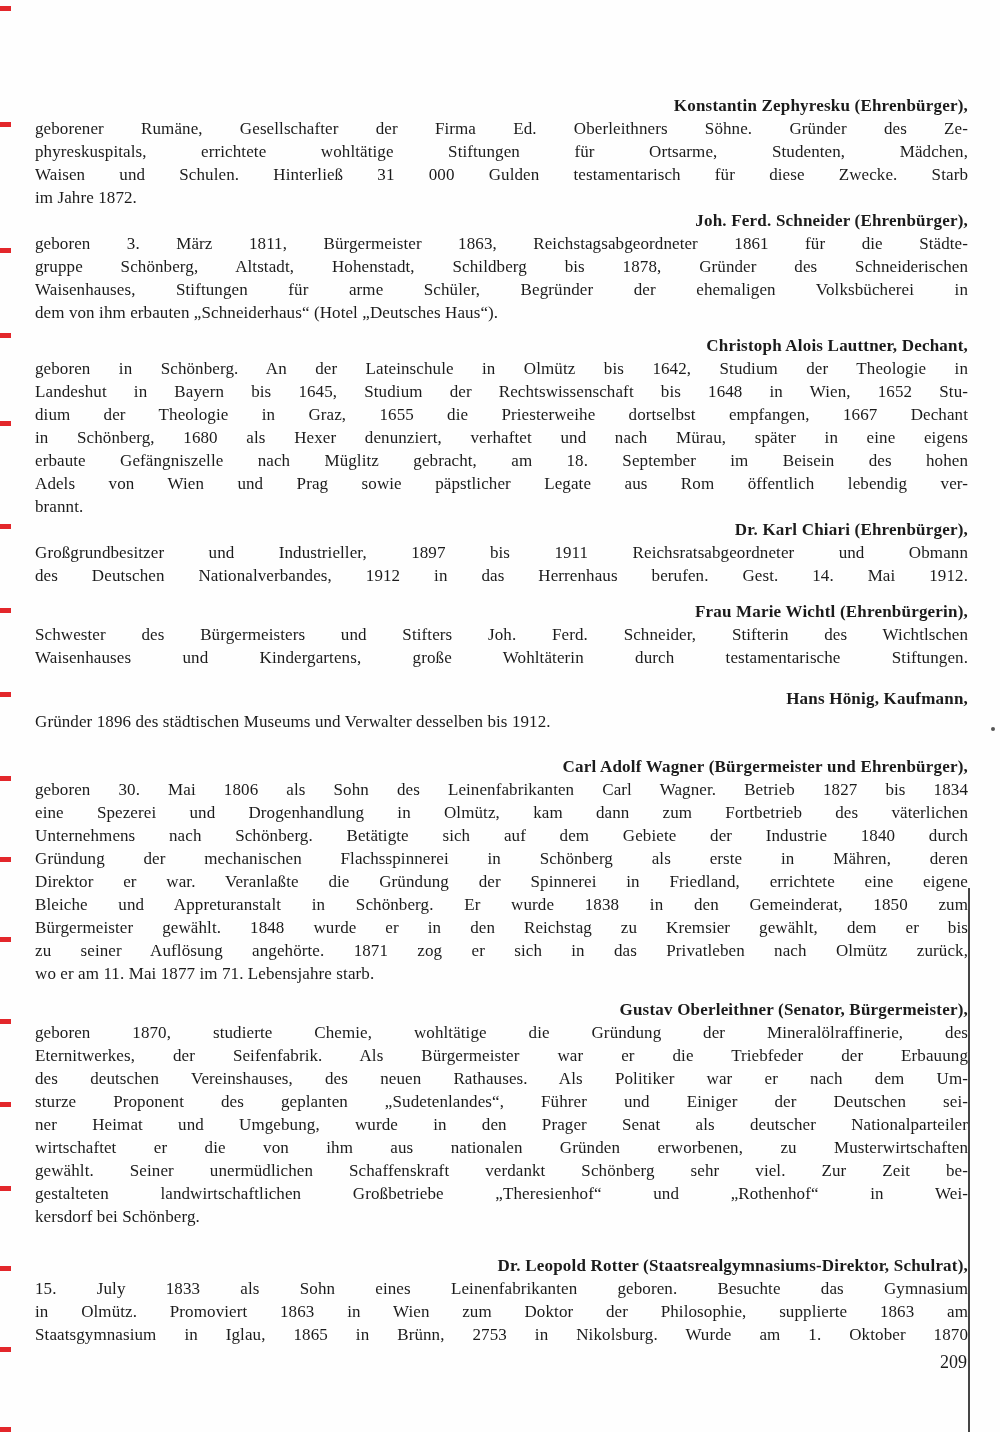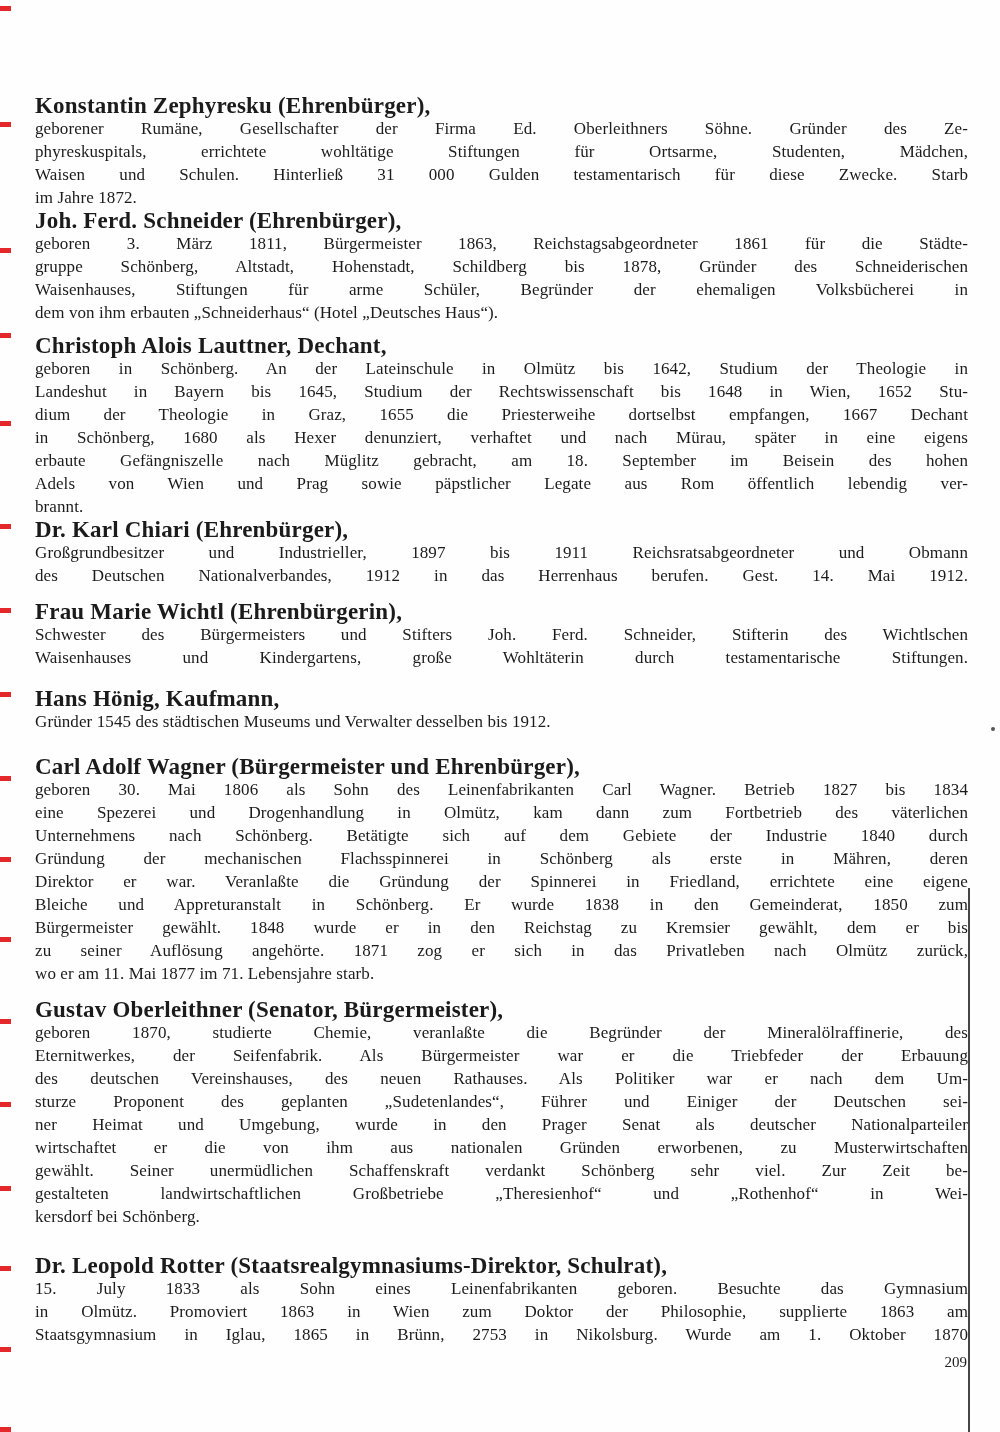--- a/index.html
+++ b/index.html
@@ -17,22 +17,22 @@
     color: #1b1b1b;
   }
   .text-column {
     position: absolute;
     left: 35px;
     top: 94px;
     width: 933px;
   }
   .sec-heading {
     font-weight: bold;
-    text-align: left;
-    font-size: 23px;
+    text-align: right;
+    font-size: 17px;
     line-height: 23px;
     letter-spacing: 0.2px;
     white-space: nowrap;
   }
   .line {
     font-size: 17px;
     line-height: 23px;
     letter-spacing: 0.1px;
     text-align: justify;
     text-align-last: justify;
@@ -49,21 +49,21 @@
     height: 5px;
   }
   .edge-line {
     position: absolute;
     width: 2px;
   }
   .page-number {
     position: absolute;
     right: 33px;
     top: 1350px;
-    font-size: 15px;
+    font-size: 18px;
     line-height: 24px;
   }
   .ink-speck {
     position: absolute;
     width: 4px;
     height: 4px;
     border-radius: 50%;
   }
 </style>
 </head>
@@ -100,37 +100,37 @@
         <div class="line">Großgrundbesitzer und Industrieller, 1897 bis 1911 Reichsratsabgeordneter und Obmann</div>
         <div class="line">des Deutschen Nationalverbandes, 1912 in das Herrenhaus berufen. Gest. 14. Mai 1912.</div>
       </div>
       <div>
         <div class="sec-heading" style="margin-top: 13px;">Frau Marie Wichtl (Ehrenbürgerin),</div>
         <div class="line">Schwester des Bürgermeisters und Stifters Joh. Ferd. Schneider, Stifterin des Wichtlschen</div>
         <div class="line">Waisenhauses und Kindergartens, große Wohltäterin durch testamentarische Stiftungen.</div>
       </div>
       <div>
         <div class="sec-heading" style="margin-top: 18px;">Hans Hönig, Kaufmann,</div>
-        <div class="line short">Gründer 1545 des städtischen Museums und Verwalter desselben  bis 1912.</div>
+        <div class="line short">Gründer 1896 des städtischen Museums und Verwalter desselben  bis 1912.</div>
       </div>
       <div>
         <div class="sec-heading" style="margin-top: 22px;">Carl Adolf Wagner (Bürgermeister und Ehrenbürger),</div>
         <div class="line">geboren 30. Mai 1806 als Sohn des Leinenfabrikanten Carl Wagner. Betrieb 1827 bis 1834</div>
         <div class="line">eine Spezerei und Drogenhandlung in Olmütz, kam dann zum Fortbetrieb des väterlichen</div>
         <div class="line">Unternehmens nach Schönberg. Betätigte sich auf dem Gebiete der Industrie 1840 durch</div>
         <div class="line">Gründung der mechanischen Flachsspinnerei in Schönberg als erste in Mähren, deren</div>
         <div class="line">Direktor er war. Veranlaßte die Gründung der Spinnerei in Friedland, errichtete eine eigene</div>
         <div class="line">Bleiche und Appreturanstalt in Schönberg. Er wurde 1838 in den Gemeinderat, 1850 zum</div>
         <div class="line">Bürgermeister gewählt. 1848 wurde er in den Reichstag zu Kremsier gewählt, dem er bis</div>
         <div class="line">zu seiner Auflösung angehörte. 1871 zog er sich in das Privatleben nach Olmütz zurück,</div>
         <div class="line short">wo er am 11. Mai 1877 im 71. Lebensjahre starb.</div>
       </div>
       <div>
         <div class="sec-heading" style="margin-top: 13px;">Gustav Oberleithner (Senator, Bürgermeister),</div>
-        <div class="line">geboren 1870, studierte Chemie, veranlaßte die Begründer der Mineralölraffinerie, des</div>
+        <div class="line">geboren 1870, studierte Chemie, wohltätige die Gründung der Mineralölraffinerie, des</div>
         <div class="line">Eternitwerkes, der Seifenfabrik. Als Bürgermeister war er die Triebfeder der Erbauung</div>
         <div class="line">des deutschen Vereinshauses, des neuen Rathauses. Als Politiker war er nach dem Um-</div>
         <div class="line">sturze Proponent des geplanten „Sudetenlandes“, Führer und Einiger der Deutschen sei-</div>
         <div class="line">ner Heimat und Umgebung, wurde in den Prager Senat als deutscher Nationalparteiler</div>
         <div class="line">wirtschaftet er die von ihm aus nationalen Gründen erworbenen, zu Musterwirtschaften</div>
         <div class="line">gewählt. Seiner unermüdlichen Schaffenskraft verdankt Schönberg sehr viel. Zur Zeit be-</div>
         <div class="line">gestalteten landwirtschaftlichen Großbetriebe „Theresienhof“ und „Rothenhof“ in Wei-</div>
         <div class="line short">kersdorf bei Schönberg.</div>
       </div>
       <div>

